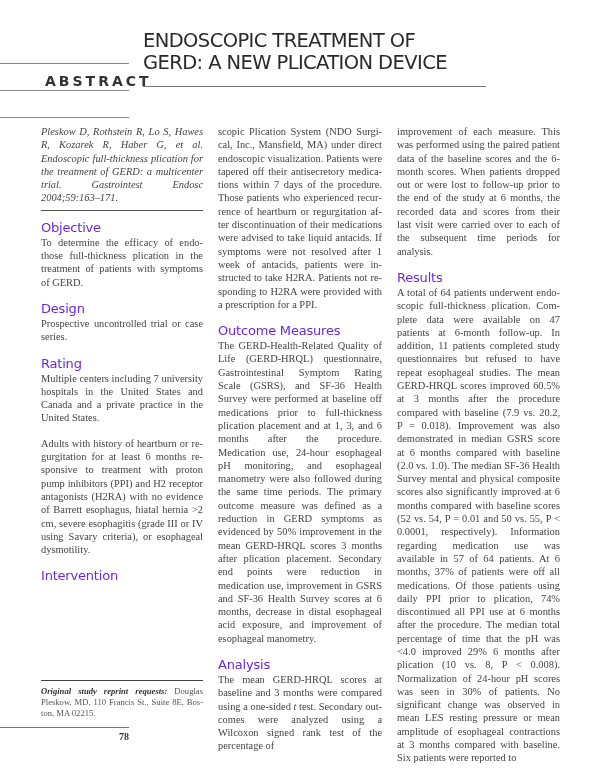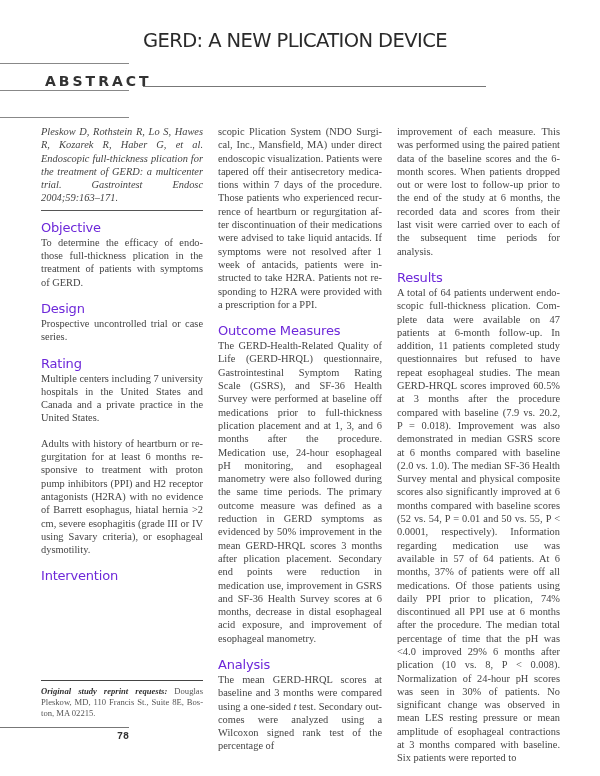--- a/index.html
+++ b/index.html
@@ -31,26 +31,27 @@
     font-family: "DejaVu Sans", sans-serif; font-size: 13px; line-height: 15px; font-weight: normal;
     color: #6d28d9; margin: 0 0 1px 0; letter-spacing: -0.2px;
   }
   .section { margin-bottom: 12px; }
 
   .footnote-rule { position: absolute; left: 41px; top: 732px; width: 162px; height: 1px; background: #444; }
   .footnote { position: absolute; left: 41px; top: 738px; width: 162px; font-family: "Liberation Serif", serif; font-size: 8.6px; line-height: 11px; color: #555; text-align: justify; }
   .footnote .label { font-style: italic; font-weight: bold; color: #333; }
 
   .page-rule { position: absolute; left: 0; top: 727px; width: 129px; height: 1px; background: #777; }
-  .page-num { position: absolute; left: 95px; top: 731px; width: 34px; text-align: right; font-family: Liberation Mono, monospace; font-weight: bold; font-size: 10px; color: #333; }
+  .page-num { position: absolute; left: 95px; top: 731px; width: 34px; text-align: right; font-family: Liberation Serif, serif; font-weight: bold; font-size: 10px; color: #333; }
 </style>
 </head>
 <body>
 
 <div class="title">
+  <div>ENDOSCOPIC TREATMENT OF</div>
   <div>GERD: A NEW PLICATION DEVICE</div>
 </div>
 <div class="title-rule"></div>
 
 <div class="rule" style="top:63px; width:129px;"></div>
 <div class="abstract-label">ABSTRACT</div>
 <div class="rule" style="top:90px; width:129px;"></div>
 <div class="rule" style="top:117px; width:129px;"></div>
 
 <div class="col col1">

